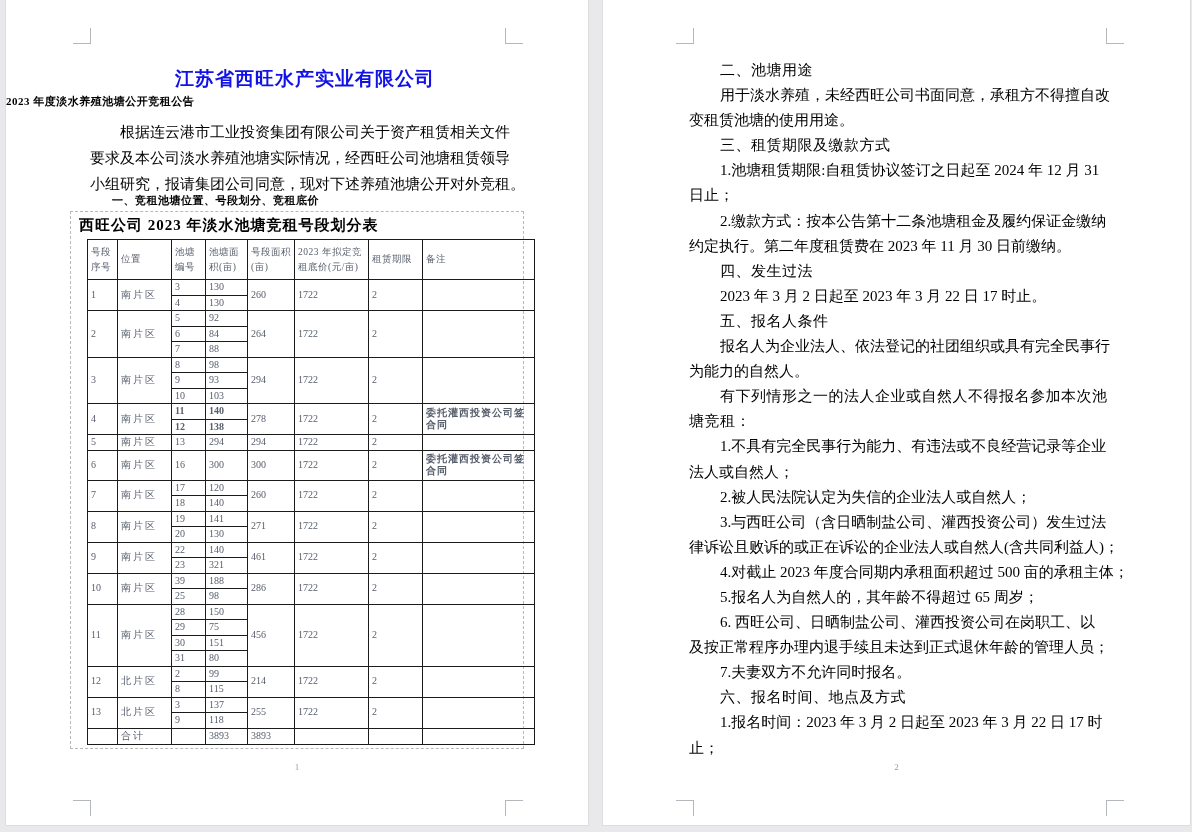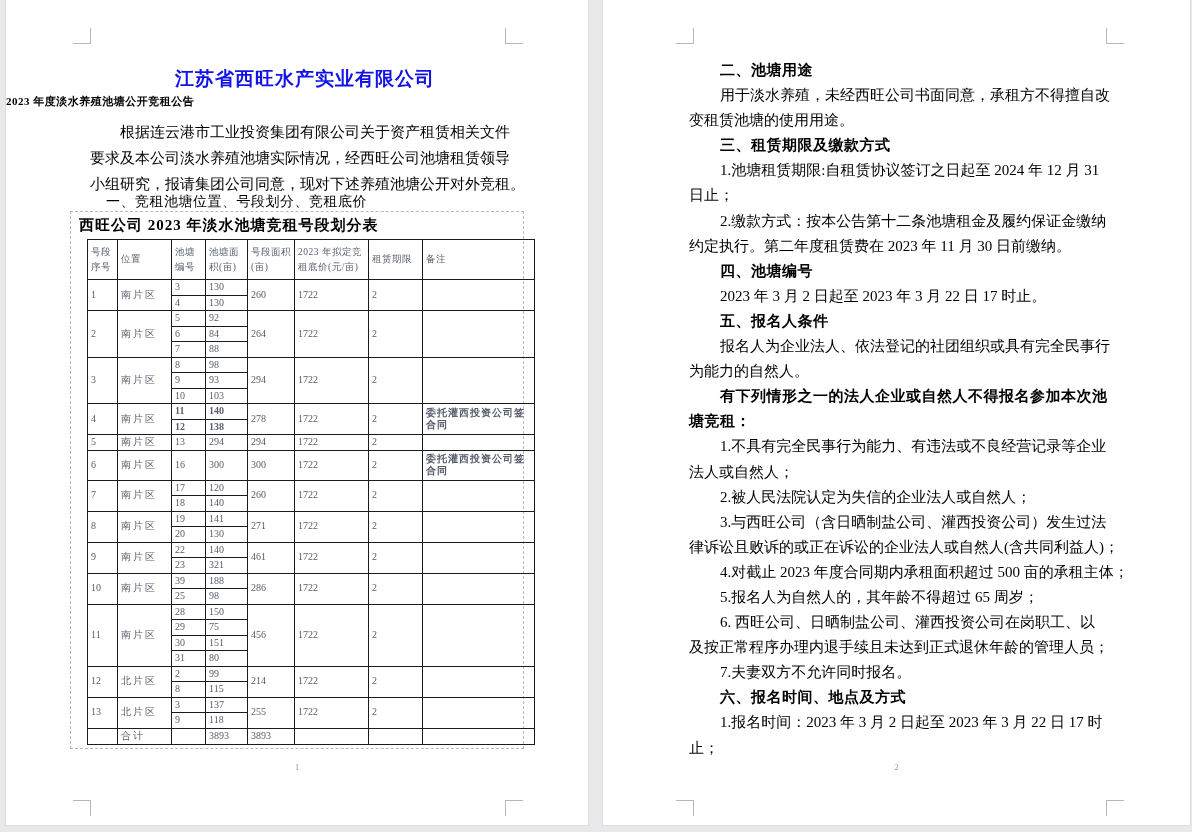--- a/index.html
+++ b/index.html
@@ -28,21 +28,21 @@
 
   
   .title1{position:absolute;top:66px;left:16px;right:0;text-align:center;
           font-size:19px;font-weight:bold;letter-spacing:1px;color:#1212e6}
   .title2{position:absolute;top:94px;left:0;right:0;text-align:left;
           font-size:11px;font-weight:bold;letter-spacing:.5px}
   .intro{position:absolute;top:119px;left:84px;width:440px;
          font-size:15px;line-height:26px}
   .intro .ln{white-space:nowrap}
   .intro .ti{text-indent:2em}
-  .sec1{position:absolute;top:193px;left:72px;font-size:14px;font-weight:normal;
+  .sec1{position:absolute;top:193px;left:84px;font-size:11px;font-weight:bold;
         text-indent:2em;letter-spacing:.5px}
   .tframe{position:absolute;left:64px;top:211px;width:452px;
           border:1px dashed #b9b9b9;background:#fff}
   .tbl-title{font-size:15px;font-weight:bold;letter-spacing:1px;
              padding:4px 2px 4px 8px}
   table.pond{border-collapse:collapse;table-layout:fixed;width:447px;
              margin:0 0 3px 16px}
   table.pond th,table.pond td{border:1px solid #1b1b1b;overflow:hidden;
              padding:1px 3px;color:#565d6b}
   table.pond th{font-size:9.5px;font-weight:normal;text-align:left;
@@ -52,21 +52,21 @@
   tr.pr{height:15px}
   tr.tall{height:30px}
   td.loc{letter-spacing:2px}
   td.strong{color:#000;font-weight:bold}
   td.note{font-weight:bold;color:#15181d;letter-spacing:1px;line-height:1.3}
   tr.totals{height:16px}
 
   
   .p2{position:absolute;top:58px;left:86px;width:448px;font-size:15px}
   .l2{height:25.1px;line-height:25.1px;white-space:nowrap}
-  .l2.b{font-weight:bold;letter-spacing:.5px}
+  .l2.b{font-weight:normal;letter-spacing:.5px}
   .l2.ind{padding-left:31px}
 </style>
 </head>
 <body>
 
 <div>
 
   <div class="page" id="page1">
     <div class="mark tl t l"></div>
     <div class="mark tr t r"></div>
@@ -325,21 +325,21 @@
 
     <div class="p2" id="p2lines">
         <div class="l2 b ind">二、池塘用途</div>
         <div class="l2 ind">用于淡水养殖，未经西旺公司书面同意，承租方不得擅自改</div>
         <div class="l2">变租赁池塘的使用用途。</div>
         <div class="l2 b ind">三、租赁期限及缴款方式</div>
         <div class="l2 ind">1.池塘租赁期限:自租赁协议签订之日起至 2024 年 12 月 31</div>
         <div class="l2">日止；</div>
         <div class="l2 ind">2.缴款方式：按本公告第十二条池塘租金及履约保证金缴纳</div>
         <div class="l2">约定执行。第二年度租赁费在 2023 年 11 月 30 日前缴纳。</div>
-        <div class="l2 b ind">四、池塘编号</div>
+        <div class="l2 b ind">四、发生过法</div>
         <div class="l2 ind">2023 年 3 月 2 日起至 2023 年 3 月 22 日 17 时止。</div>
         <div class="l2 b ind">五、报名人条件</div>
         <div class="l2 ind">报名人为企业法人、依法登记的社团组织或具有完全民事行</div>
         <div class="l2">为能力的自然人。</div>
         <div class="l2 b ind">有下列情形之一的法人企业或自然人不得报名参加本次池</div>
         <div class="l2 b">塘竞租：</div>
         <div class="l2 ind">1.不具有完全民事行为能力、有违法或不良经营记录等企业</div>
         <div class="l2">法人或自然人；</div>
         <div class="l2 ind">2.被人民法院认定为失信的企业法人或自然人；</div>
         <div class="l2 ind">3.与西旺公司（含日晒制盐公司、灌西投资公司）发生过法</div>

